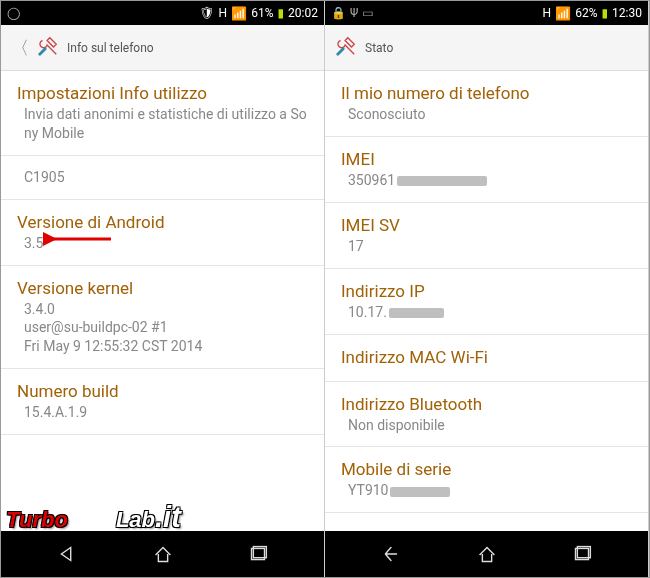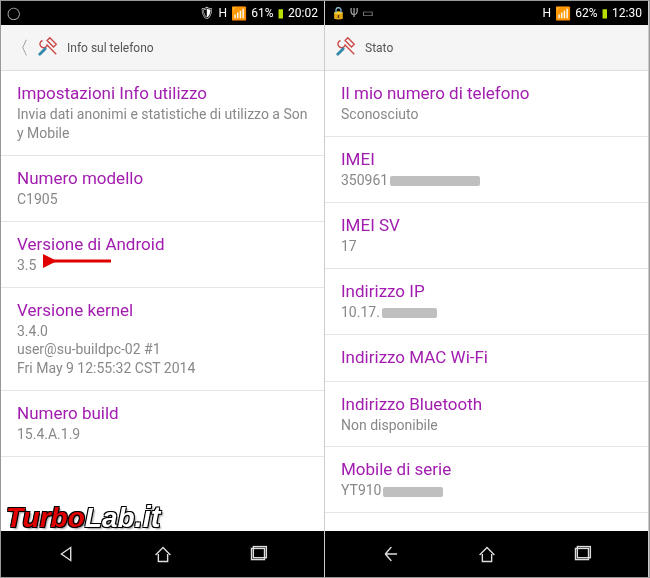--- a/index.html
+++ b/index.html
@@ -61,28 +61,29 @@
       overflow-y: hidden;
       background: #fff;
     }
     .list-item {
       padding: 12px 16px 12px 16px;
       border-bottom: 1px solid #e5e5e5;
       position: relative;
     }
     .list-item .label {
       font-size: 17px;
-      color: #a21caf;
+      color: #a16207;
       margin-bottom: 2px;
     }
     .list-item .value {
       font-size: 14px;
       color: #888;
       line-height: 1.35;
       word-break: break-all;
+      margin-left: 7px;
     }
     .arrow {
       position: absolute;
       left: 42px;
       top: 27px;
       pointer-events: none;
     }
     .arrow svg { width: 70px; height: 24px; }
     .redact {
       display: inline-block;
@@ -110,26 +111,26 @@
     .nav-btn svg { width: 26px; height: 22px; stroke: #ddd; fill: none; stroke-width: 1.5; }
     .watermark {
       position: absolute;
       bottom: 44px;
       left: 6px;
       pointer-events: none;
     }
     .watermark .t {
       font-family: Arial Black, Arial, sans-serif;
       font-weight: 900;
-      font-size: 28px;
+      font-size: 22px;
       color: #fff;
       text-shadow: -1px -1px 0 #000, 1px -1px 0 #000, -1px 1px 0 #000, 1px 1px 0 #000, 2px 2px 2px rgba(0,0,0,.4);
     }
     .watermark .red { color: #e00000; font-style: italic; }
-    .watermark .rest { font-style: italic; }
+    .watermark .rest { font-style: italic; margin-left: 48px; }
     .watermark .dotit { font-style: italic; font-size: 29px; }
     .sig-icon { font-size: 13px; color: #b8e000; }
     .batt-icon { font-size: 12px; color: #b8e000; }
     .white { color: #fff; }
     .gray { color: #aaa; }
   </style>
 </head>
 <body>
 
 <div class="container">
@@ -159,21 +160,20 @@
       </span>
       <span class="header-title">Info sul telefono</span>
     </div>
 
     <div class="list">
       <div class="list-item">
         <div class="label">Impostazioni Info utilizzo</div>
         <div class="value">Invia dati anonimi e statistiche di utilizzo a Sony Mobile</div>
       </div>
       <div class="list-item">
-        <div class="label">Numero modello</div>
         <div class="value">C1905</div>
       </div>
       <div class="list-item" style="position:relative;">
         <div class="label">Versione di Android</div>
         <div class="value">3.5</div>
         <div class="arrow">
           <svg viewBox="0 0 70 24">
               <defs>
                 <marker id="ah" markerWidth="8" markerHeight="8" refX="2" refY="4" orient="auto">
                   <path d="M8 0 L0 4 L8 8 Z" fill="#e00000"></path>

